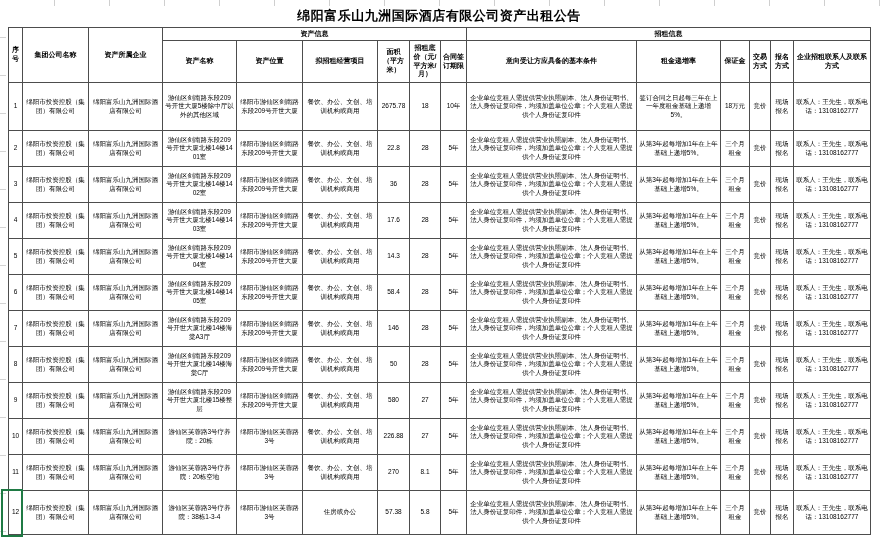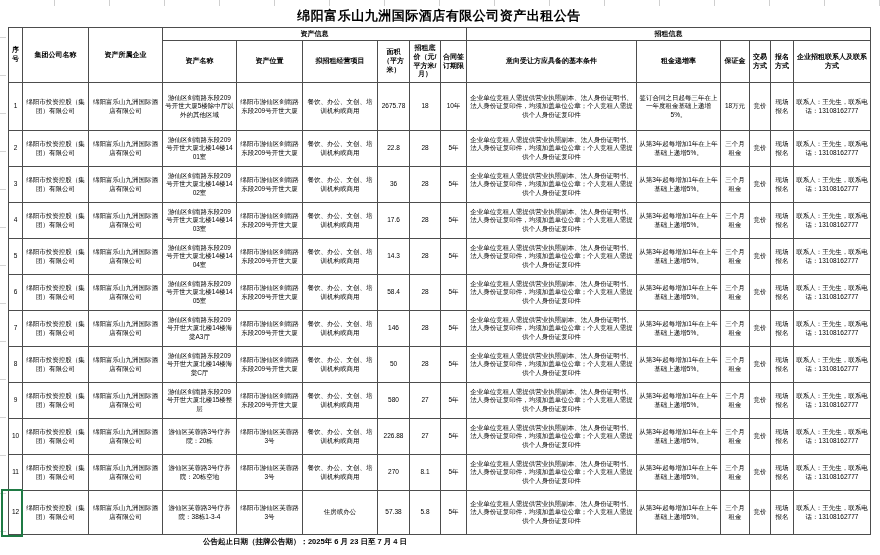--- a/index.html
+++ b/index.html
@@ -295,16 +295,15 @@
           <td>企业单位竞租人需提供营业执照副本、法人身份证明书、法人身份证复印件，均须加盖单位公章；个人竞租人需提供个人身份证复印件</td>
           <td>从第3年起每增加1年在上年基础上递增5%。</td>
           <td>三个月租金</td>
           <td>竞价</td>
           <td>现场报名</td>
           <td>联系人：王先生，联系电话：13108162777</td>
         </tr>
       </tbody>
   </table>
 
-  <div class="note">公告起止日期（挂牌公告期）：2025年 6 月 23 日至 7 月 4 日</div>
 
   <div class="selection-box" id="selection-box" style="top: 489px; height: 44px; border-color: rgb(31, 122, 68);"></div>
 </div>
 
 </body></html>

